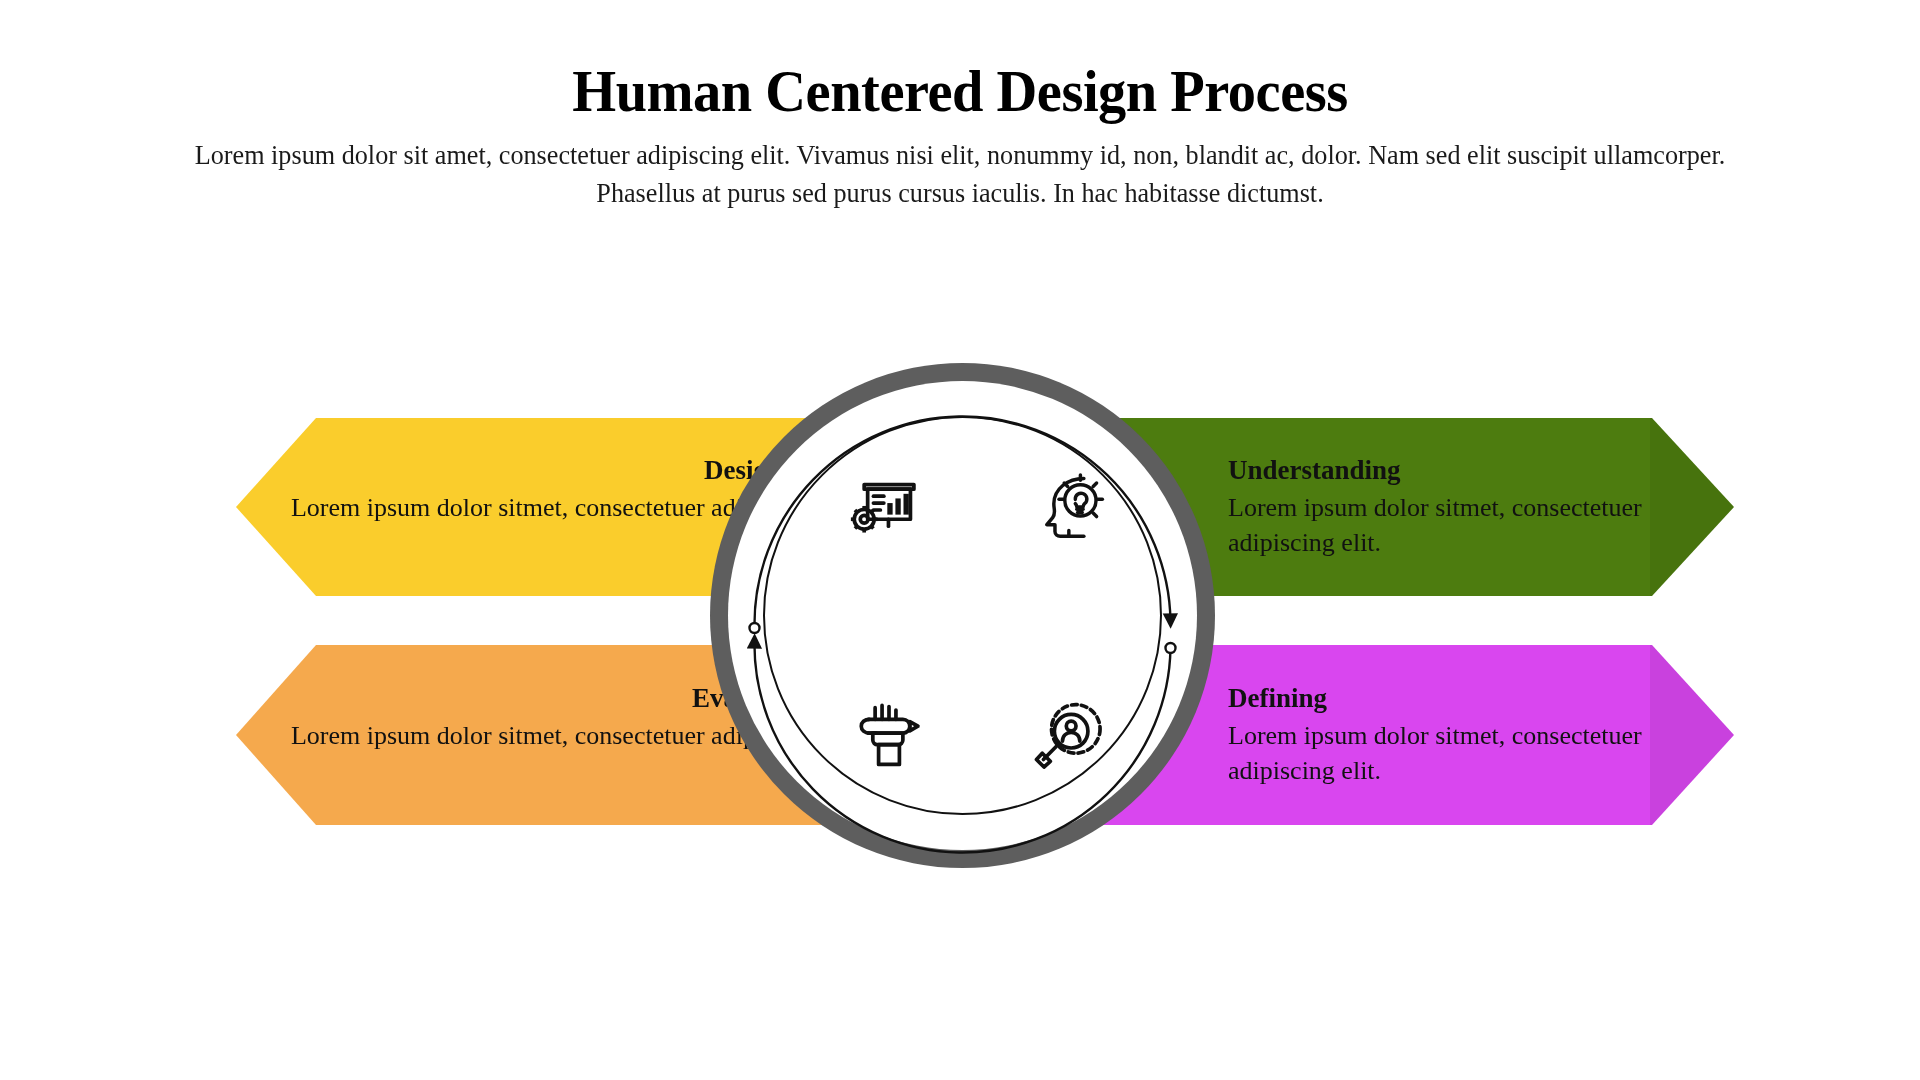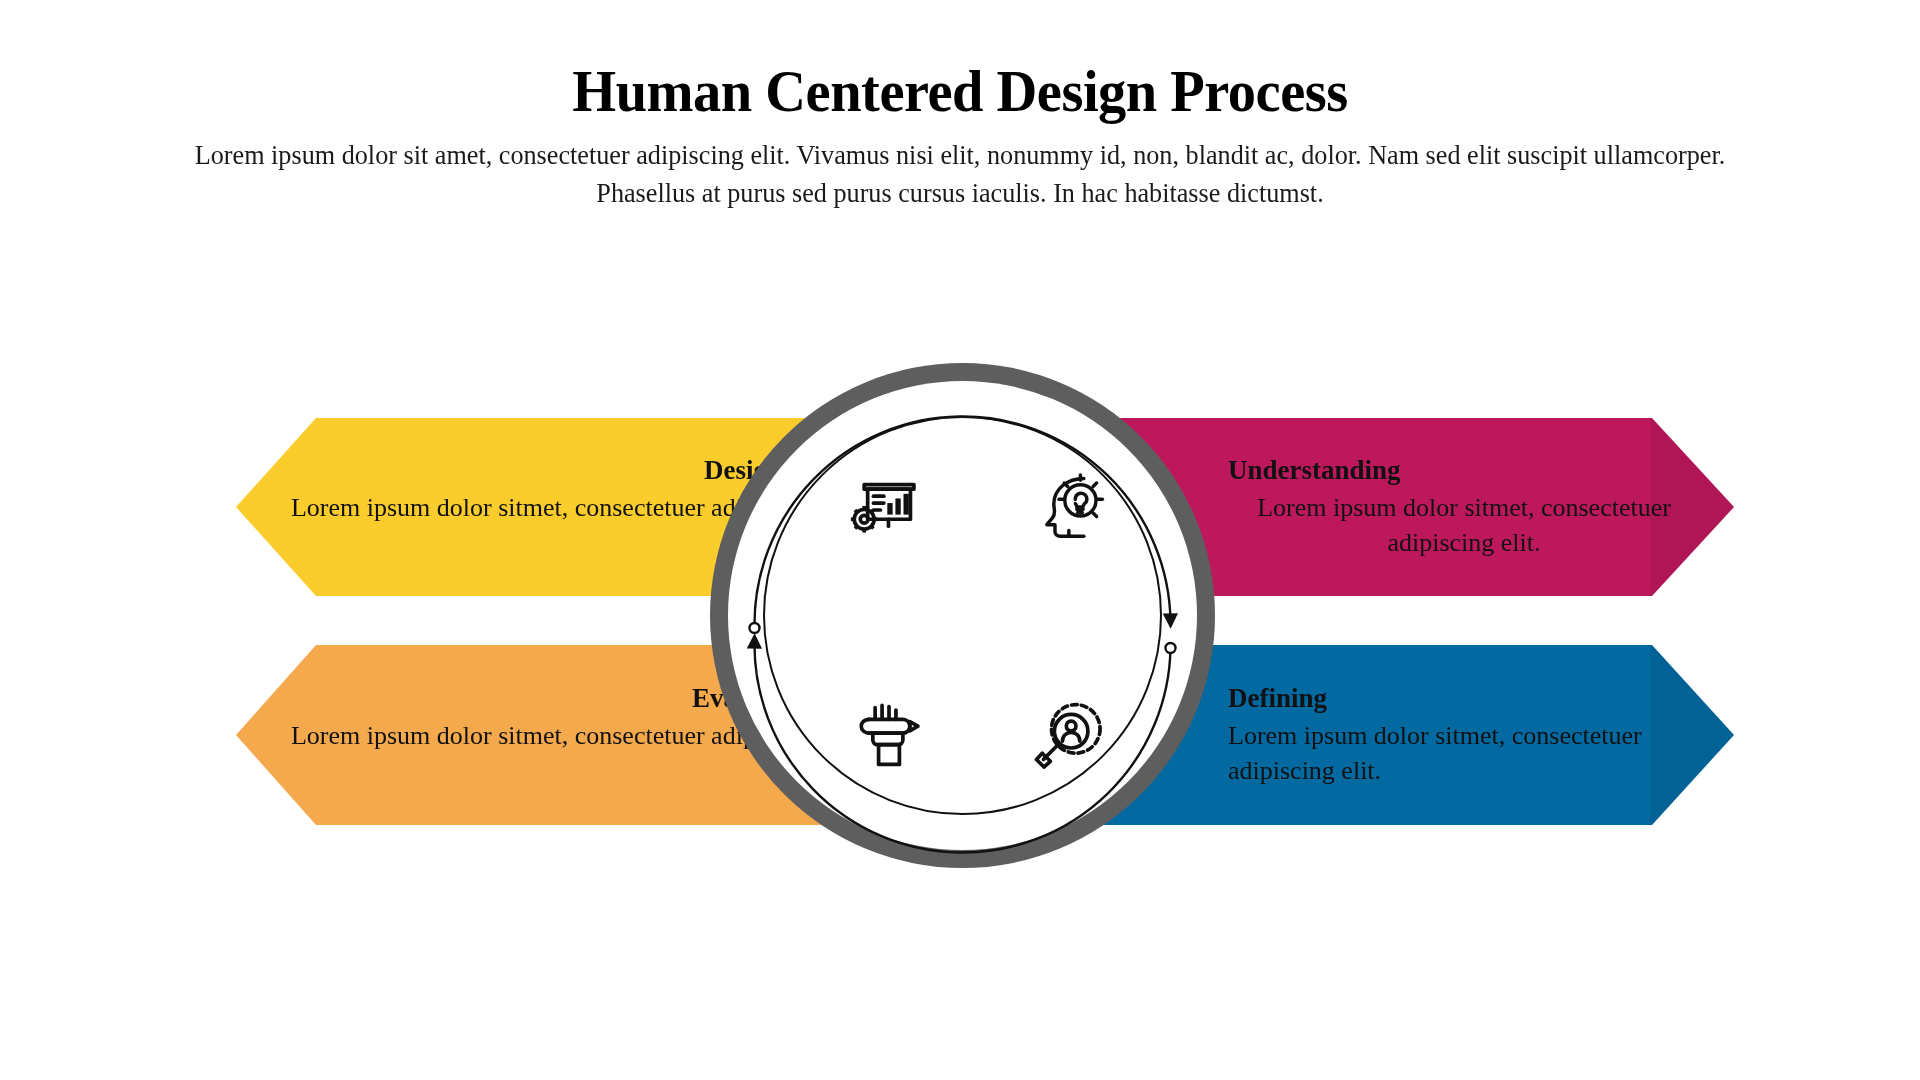--- a/index.html
+++ b/index.html
@@ -86,31 +86,30 @@
     background: #F5A94D;
     clip-path: polygon(80px 0, 100% 0, 100% 100%, 80px 100%, 0 50%);
     padding-right: 78px;
   }
   
   #panel-understanding {
     left: 1024px;
     top: 418px;
     width: 710px;
     height: 178px;
-    background: #be185d;
+    background: #4d7c0f;
     clip-path: polygon(0 0, calc(100% - 82px) 0, 100% 50%, calc(100% - 82px) 100%, 0 100%);
     padding-left: 204px;
-    text-align: center;
   }
   #panel-defining {
     left: 1024px;
     top: 645px;
     width: 710px;
     height: 180px;
-    background: #0369a1;
+    background: #d946ef;
     clip-path: polygon(0 0, calc(100% - 82px) 0, 100% 50%, calc(100% - 82px) 100%, 0 100%);
     padding-left: 204px;
   }
   
   .tip-shadow {
     position: absolute;
     right: 0; top: 0;
     width: 84px; height: 100%;
     background: rgba(0,0,0,0.07);
     clip-path: polygon(0 0, 30% 0, 100% 50%, 30% 100%, 0 100%);

